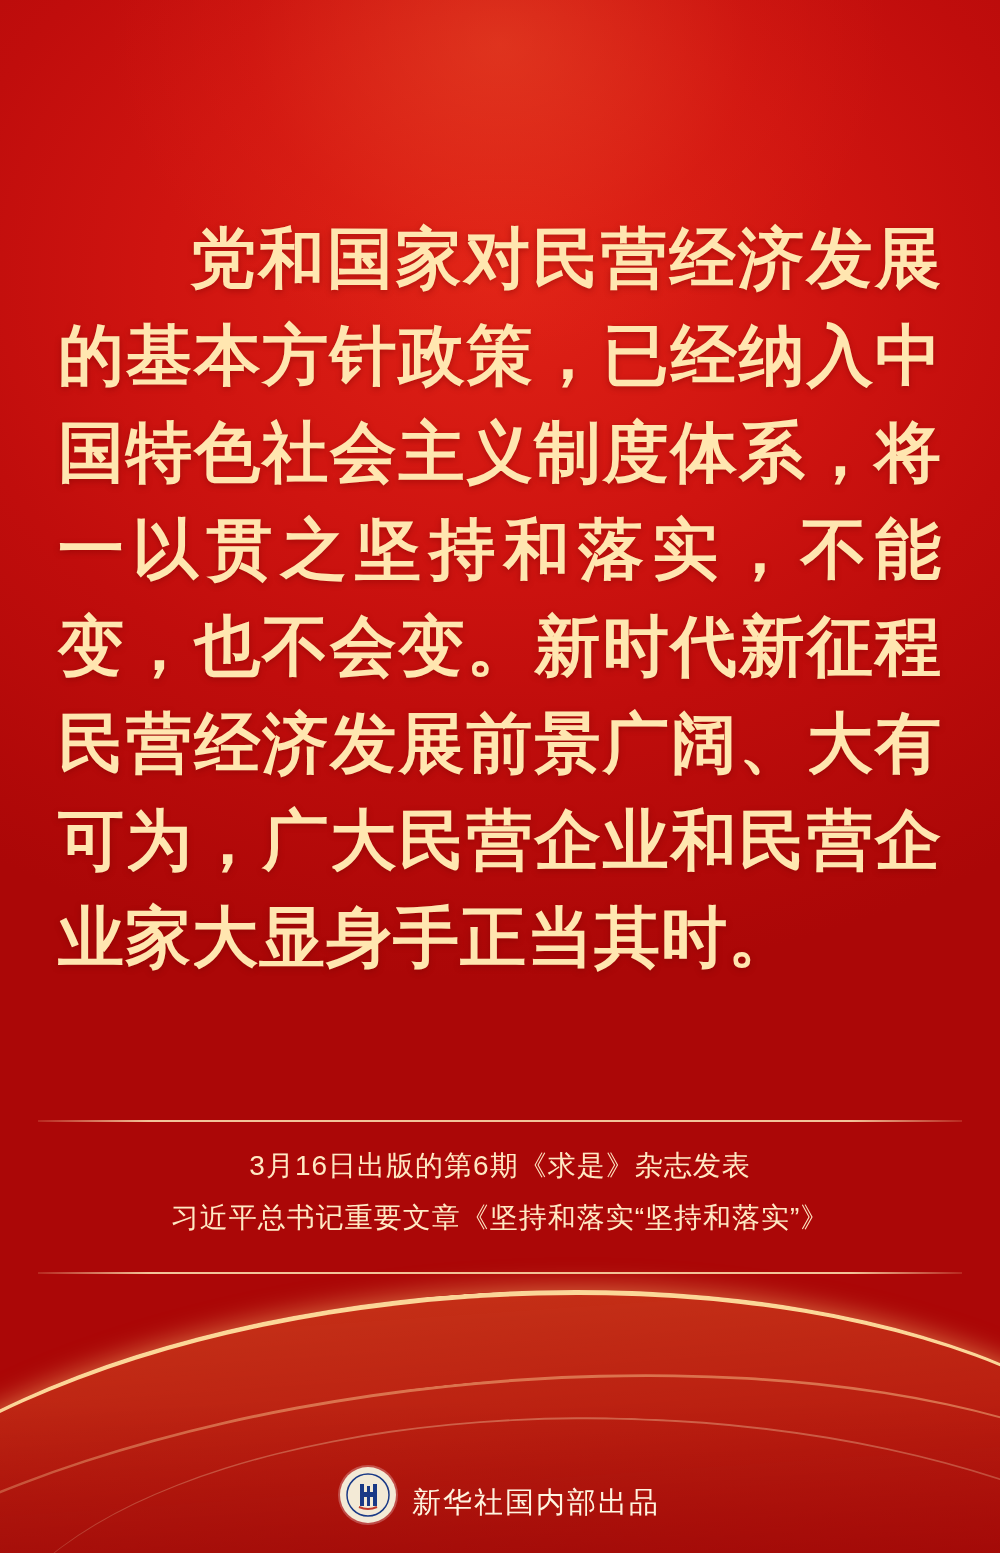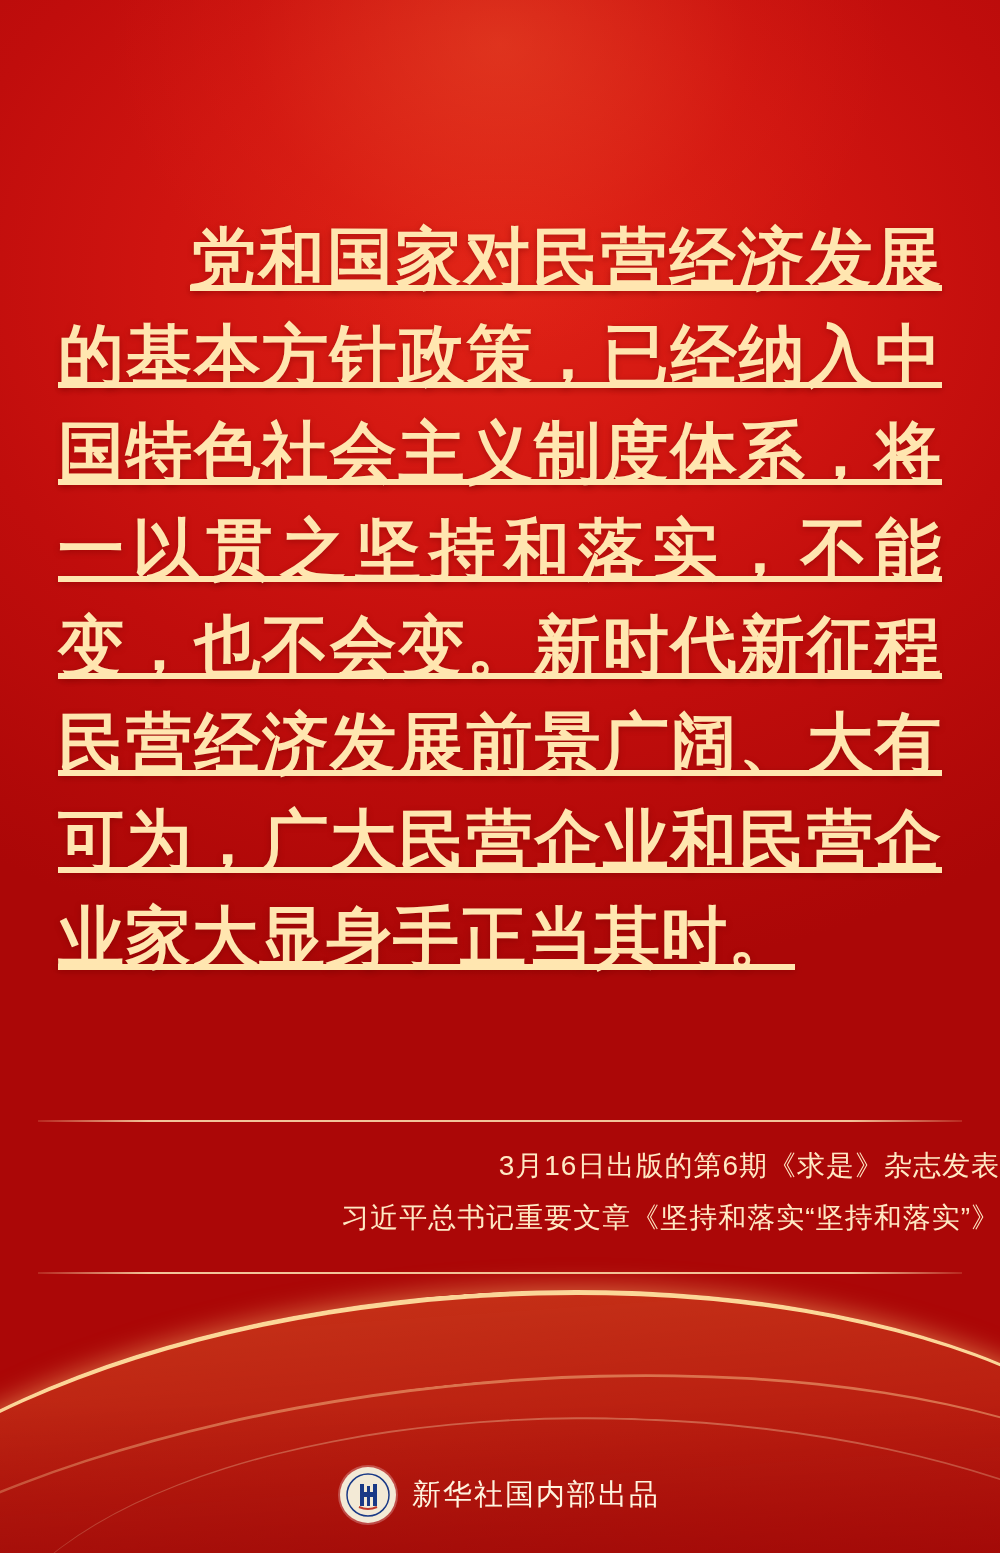--- a/index.html
+++ b/index.html
@@ -43,40 +43,39 @@
     font-family: "DejaVu Serif", "Liberation Serif", serif;
     font-weight: bold;
     font-size: 66px;
     line-height: 97px;
     letter-spacing: 1px;
     color: #ffe6b0;
     text-indent: 132px;
     text-align: justify;
     text-justify: inter-ideograph;
     text-shadow: 0 2px 6px rgba(120,0,0,0.45);
-    text-decoration: underline;
   }
 
   
   .rule {
     position: absolute;
     left: 38px;
     width: 924px;
     height: 2px;
     background: linear-gradient(to right, rgba(255,225,170,0.15), rgba(255,228,178,0.85) 12%, rgba(255,228,178,0.85) 88%, rgba(255,225,170,0.15));
   }
   .rule-top { top: 1120px; }
   .rule-bottom { top: 1272px; }
 
   .source {
     position: absolute;
     left: 0;
     top: 1140px;
     width: 1000px;
-    text-align: right;
+    text-align: center;
     color: #ffe9c4;
     font-family: "Liberation Sans", sans-serif;
     font-size: 28px;
     line-height: 52px;
     letter-spacing: 1px;
   }
   .source div { white-space: nowrap; }
 
   
   .ribbon {
@@ -127,21 +126,21 @@
     background: linear-gradient(to bottom, rgba(150,8,8,0.0), rgba(150,6,6,0.55));
   }
 
   
   .footer {
     position: absolute;
     left: 0;
     bottom: 30px;
     width: 1000px;
     display: flex;
-    align-items: center;
+    align-items: flex-end;
     justify-content: center;
     gap: 16px;
   }
   .logo-circle {
     width: 56px;
     height: 56px;
     border-radius: 50%;
     background: #f3ead6;
     display: flex;
     align-items: center;

